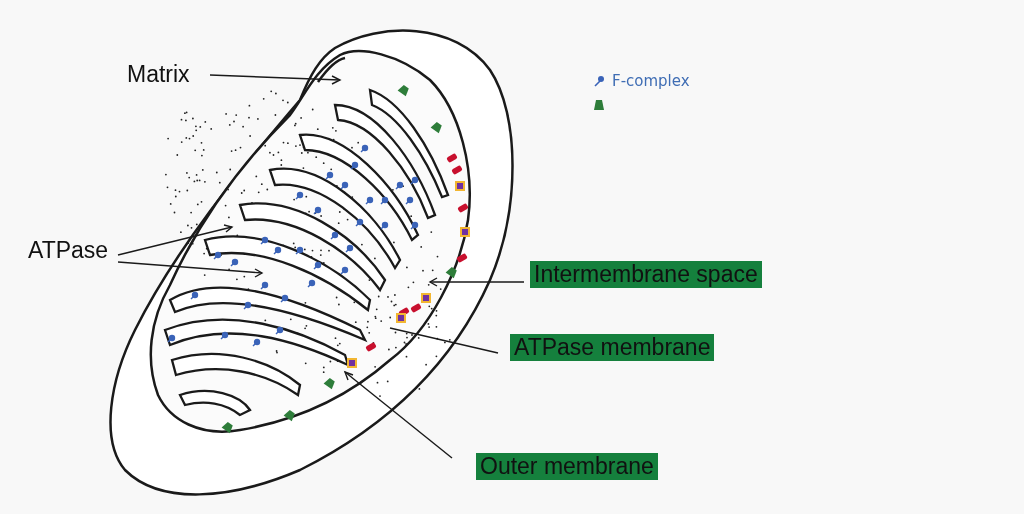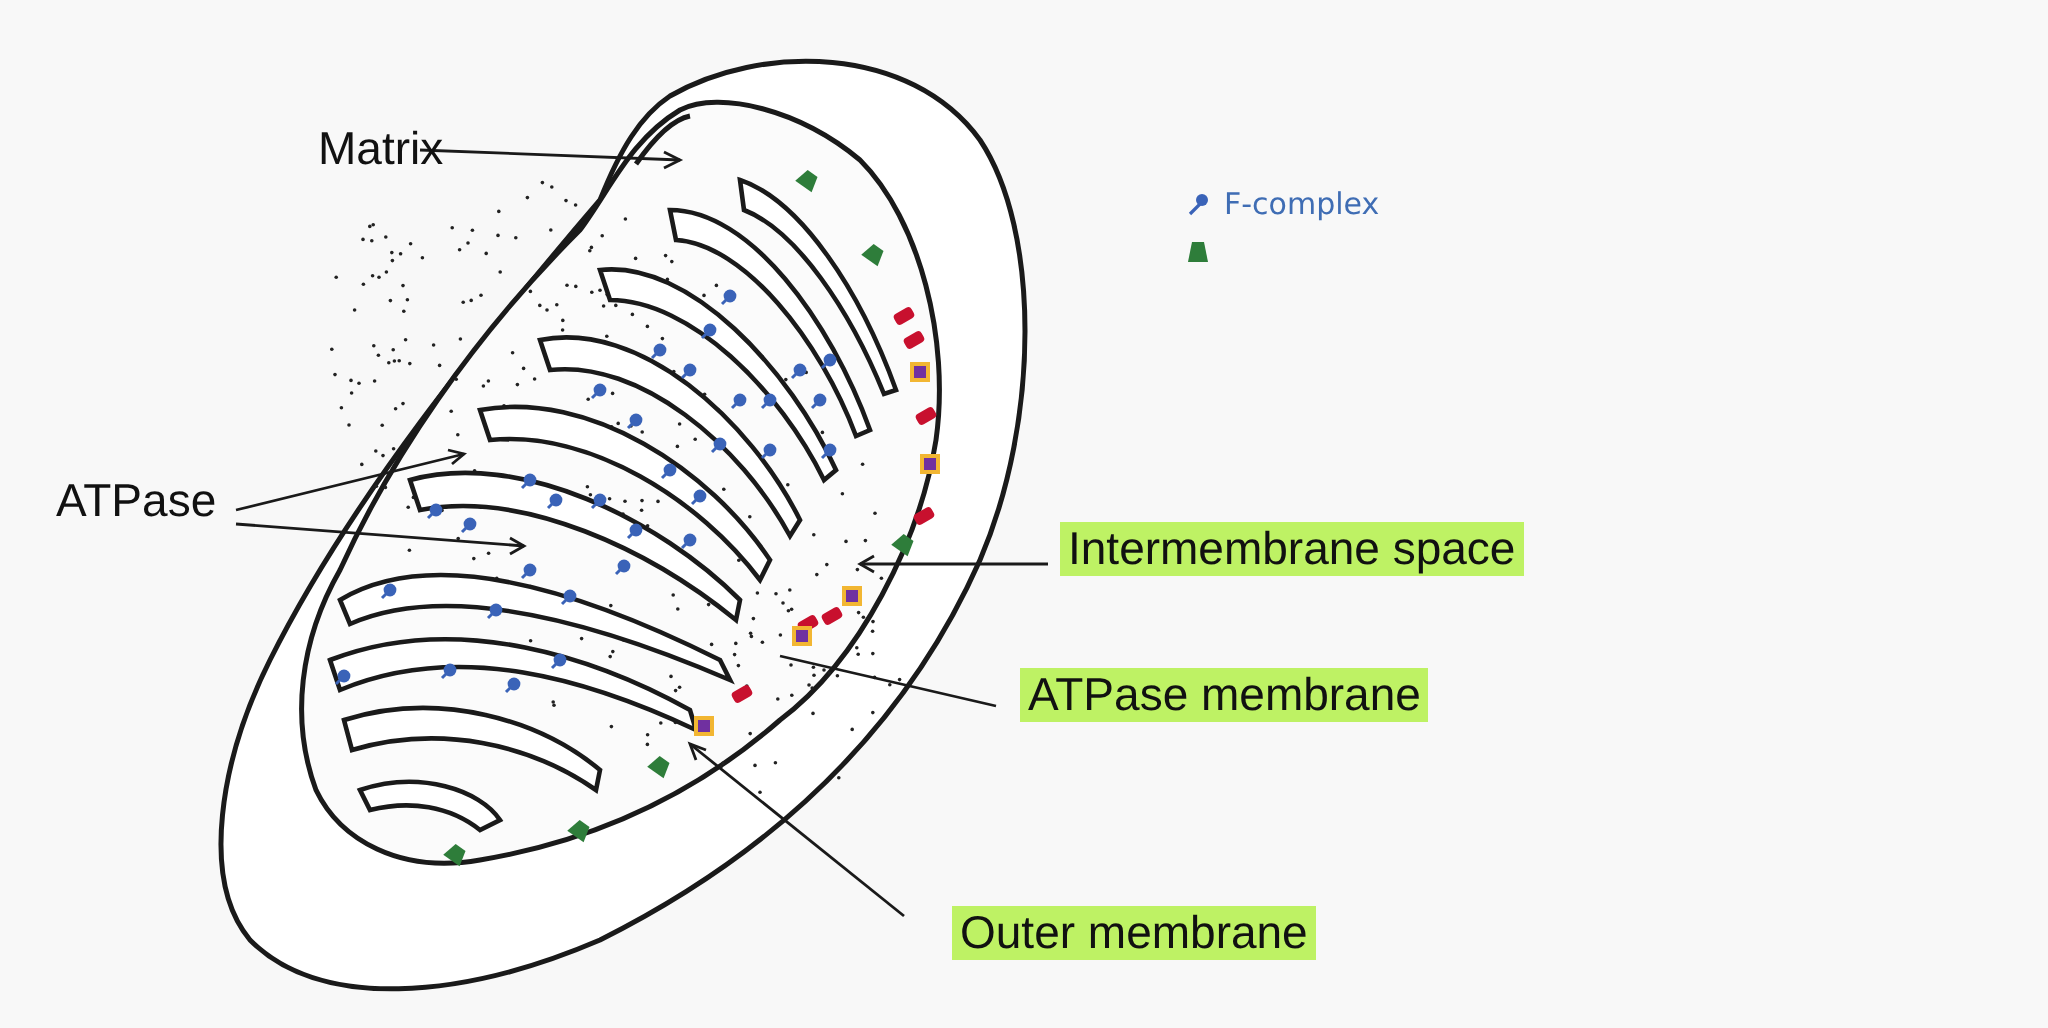--- a/index.html
+++ b/index.html
@@ -7,24 +7,24 @@
     width: 1024px; height: 514px; overflow: hidden;
     background: #f8f8f8;
     font-family: "Liberation Sans", sans-serif;
     position: relative;
   }
   #diagram { position: absolute; left: 0; top: 0; width: 1024px; height: 514px; }
   .label {
     position: absolute; color: #111; font-size: 23px; white-space: nowrap;
     font-family: "Liberation Sans", sans-serif;
   }
-  .label-bg { background: #bef264; padding: 0 4px; }
+  .label-bg { background: #15803d; padding: 0 4px; }
   .legend {
     position: absolute; left: 586px; top: 69px;
-    font-family: "DejaVu Sans", sans-serif; font-size: 15px; color: #3f6db4; margin-top: 21px;
+    font-family: "DejaVu Sans", sans-serif; font-size: 15px; color: #3f6db4;
   }
   .legend-row { display: flex; align-items: center; height: 24px; }
   .legend-sym { width: 26px; height: 16px; display: flex; align-items: center; justify-content: center; }
   .legend-text sup { font-size: 10px; vertical-align: 5px; }
 </style>
 </head>
 <body>
 
 <svg id="diagram" viewBox="0 0 1024 514" xmlns="http://www.w3.org/2000/svg">
 
@@ -420,21 +420,21 @@
     <path d="M118,262 L262,273"></path>
     <path d="M255,269 L262,273 L255,277"></path>
     <path d="M524,282 L430,282"></path>
     <path d="M437,278 L430,282 L437,286"></path>
     <path d="M498,353 L390,328"></path>
     <path d="M452,458 L345,372"></path>
     <path d="M348,380 L345,372 L353,375"></path>
   </g>
 </svg>
 
-<div class="label" style="left:127px;top:61px;margin-left:32px;">Matrix</div>
+<div class="label" style="left:127px;top:61px;">Matrix</div>
 <div class="label" style="left:28px;top:237px;">ATPase</div>
 <div class="label label-bg" style="left:530px;top:261px;">Intermembrane space</div>
 <div class="label label-bg" style="left:510px;top:334px;">ATPase membrane</div>
 <div class="label label-bg" style="left:476px;top:453px;">Outer membrane</div>
 
 <div class="legend">
   <div class="legend-row">
     <span class="legend-sym">
       <svg width="14" height="14">
           <line x1="3" y1="12" x2="8" y2="7" stroke="#3a63b8" stroke-width="1.6"></line>

